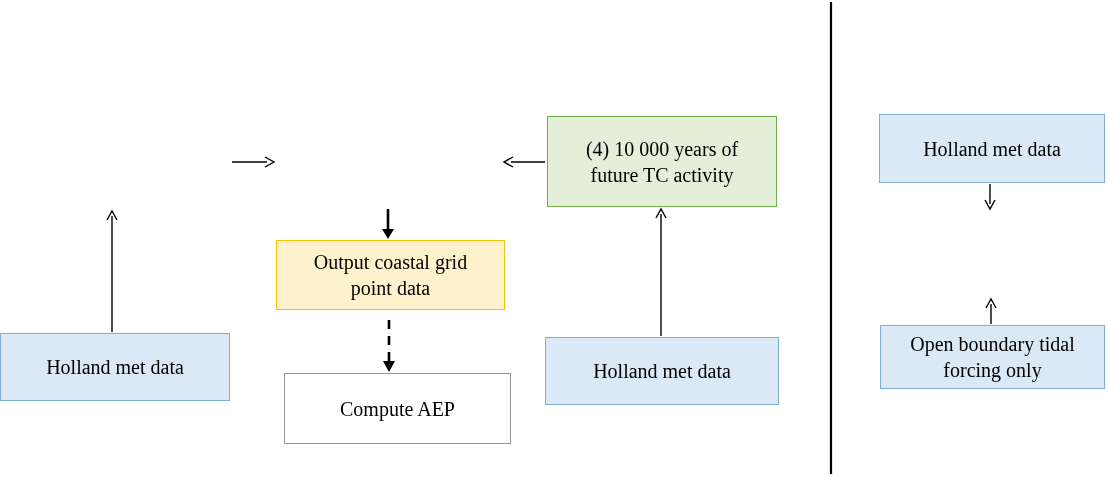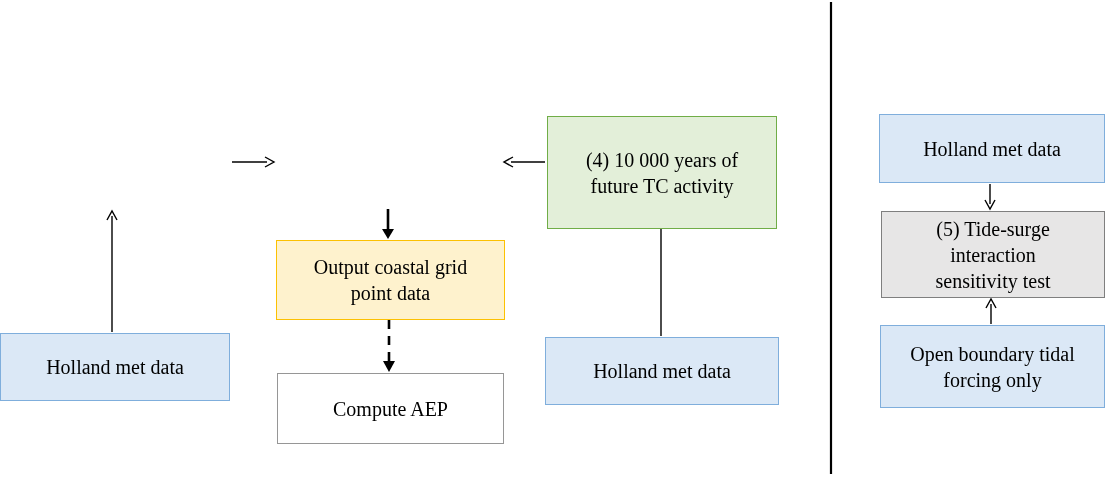--- a/index.html
+++ b/index.html
@@ -92,34 +92,31 @@
     <g>
       <line class="thin-line" x1="991" y1="324" x2="991" y2="304"></line>
       <polyline class="open-head" points="986,308 991,299 996,308"></polyline>
     </g>
 
     <line class="divider" x1="831" y1="2" x2="831" y2="474"></line>
   </svg>
 
 
 
-  <div class="box box-green" style="left:547px; top:116px; width:230px; height:113px;">(4) 10 000 years of
+  <div class="box box-green" style="left:547px; top:116px; width:230px; height:91px;">(4) 10 000 years of
 future TC activity</div>
 
-  <div class="box box-yellow" style="left:276px; top:240px; width:229px; height:80px;">Output coastal grid
+  <div class="box box-yellow" style="left:276px; top:240px; width:229px; height:70px;">Output coastal grid
 point data</div>
 
-  <div class="box box-white" style="left:277px; top:373px; width:227px; height:71px;">Compute AEP</div>
+  <div class="box box-white" style="left:284px; top:373px; width:227px; height:71px;">Compute AEP</div>
 
   <div class="box box-blue" style="left:0px; top:333px; width:230px; height:68px;">Holland met data</div>
 
   <div class="box box-blue" style="left:545px; top:337px; width:234px; height:68px;">Holland met data</div>
 
   <div class="box box-blue" style="left:879px; top:114px; width:226px; height:69px;">Holland met data</div>
 
-  <div class="box box-gray" style="left:881px; top:211px; width:224px; height:87px;">(5) Tide-surge
-interaction
-sensitivity test</div>
 
-  <div class="box box-blue" style="left:880px; top:325px; width:225px; height:83px;">Open boundary tidal
+  <div class="box box-blue" style="left:880px; top:325px; width:225px; height:64px;">Open boundary tidal
 forcing only</div>
 
 </div>
 
 </body></html>

